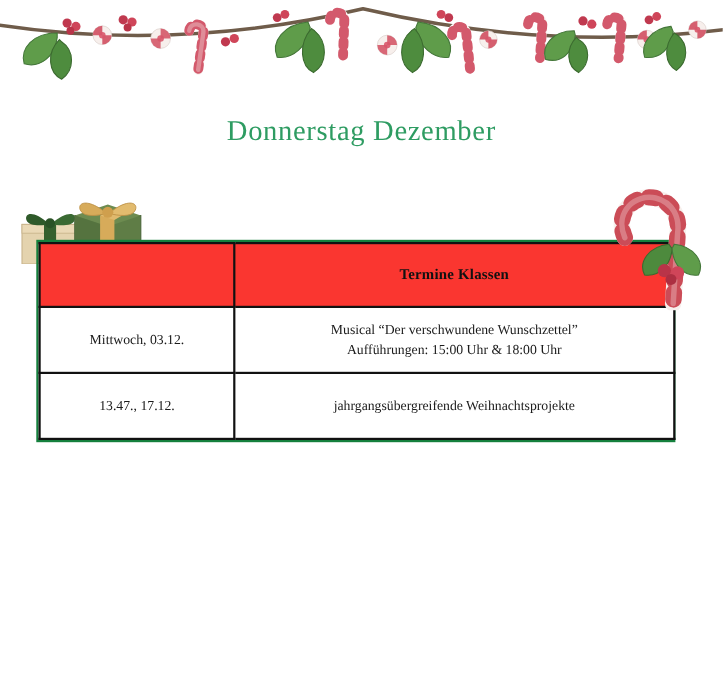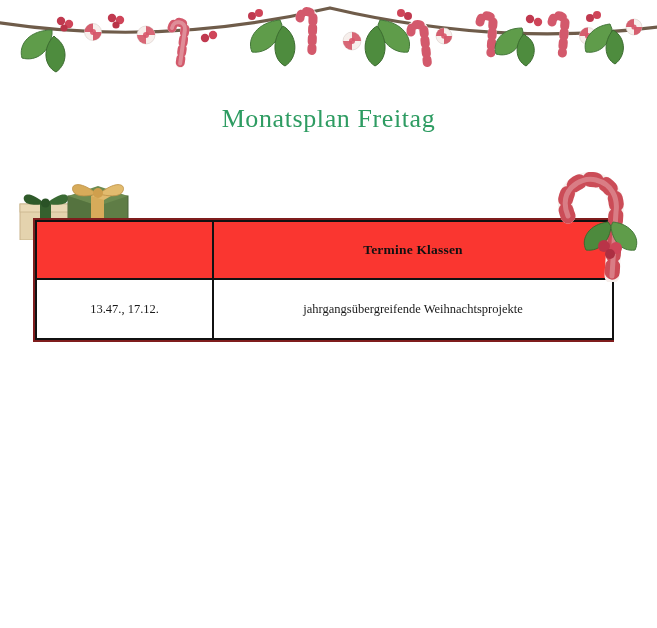--- a/index.html
+++ b/index.html
@@ -38,21 +38,21 @@
     font-family: "Liberation Serif", "DejaVu Serif", serif;
     font-weight: 400;
   }
 
   
   .table-wrap {
     position: absolute;
     left: 33px;
     top: 218px;
     width: 581px;
-    border: 2px solid #7f1d1d;
+    border: 2px solid #15803d;
     border-collapse: collapse;
     box-sizing: border-box;
   }
   table.plan {
     border-collapse: collapse;
     width: 100%;
     table-layout: fixed;
   }
   table.plan td, table.plan th {
     border: 2px solid #111111;
@@ -232,21 +232,21 @@
       <circle cx="4" cy="7" r="3.6" fill="#b93448"></circle>
     </g>
 
     <g transform="translate(205,38)">
       <circle cx="0" cy="0" r="4.2" fill="#c0394f"></circle>
       <circle cx="8" cy="-3" r="4.2" fill="#cf4559"></circle>
     </g>
   </g>
 </svg>
 
-<div class="title">Monatsplan Freitag</div>
+<div class="title">Donnerstag Dezember</div>
 
 <svg class="gifts" viewBox="0 0 140 62">
 
   <g>
     <rect x="14" y="26" width="52" height="36" fill="#e4d3ae" stroke="#c9b48c" stroke-width="1"></rect>
     <rect x="14" y="26" width="52" height="8" fill="#ead9b6" stroke="#c9b48c" stroke-width="0.8"></rect>
     <rect x="34" y="26" width="11" height="36" fill="#35602e"></rect>
     <path d="M 39 26 C 24 12 16 16 18 22 C 20 28 32 27 39 26 Z" fill="#2f5a2a"></path>
     <path d="M 40 26 C 56 12 64 16 62 22 C 60 28 48 27 40 26 Z" fill="#3a6a33"></path>
     <circle cx="39.5" cy="25" r="4.5" fill="#2a5226"></circle>
@@ -272,20 +272,29 @@
     </colgroup>
     <thead>
       <tr>
         <th class="blank"></th>
         <th>Termine Klassen</th>
       </tr>
     </thead>
     <tbody>
       <tr>
         <td>
+          <span class="cell-line">Mittwoch, 03.12.</span>
+        </td>
+        <td>
+          <span class="cell-line">Musical “Der verschwundene Wunschzettel”</span>
+          <span class="cell-line">Aufführungen: 15:00 Uhr &amp; 18:00 Uhr</span>
+        </td>
+      </tr>
+      <tr>
+        <td>
           <span class="cell-line">13.47., 17.12.</span>
         </td>
         <td>
           <span class="cell-line">jahrgangsübergreifende Weihnachtsprojekte</span>
         </td>
       </tr>
     </tbody>
   </table>
 </div>
 

